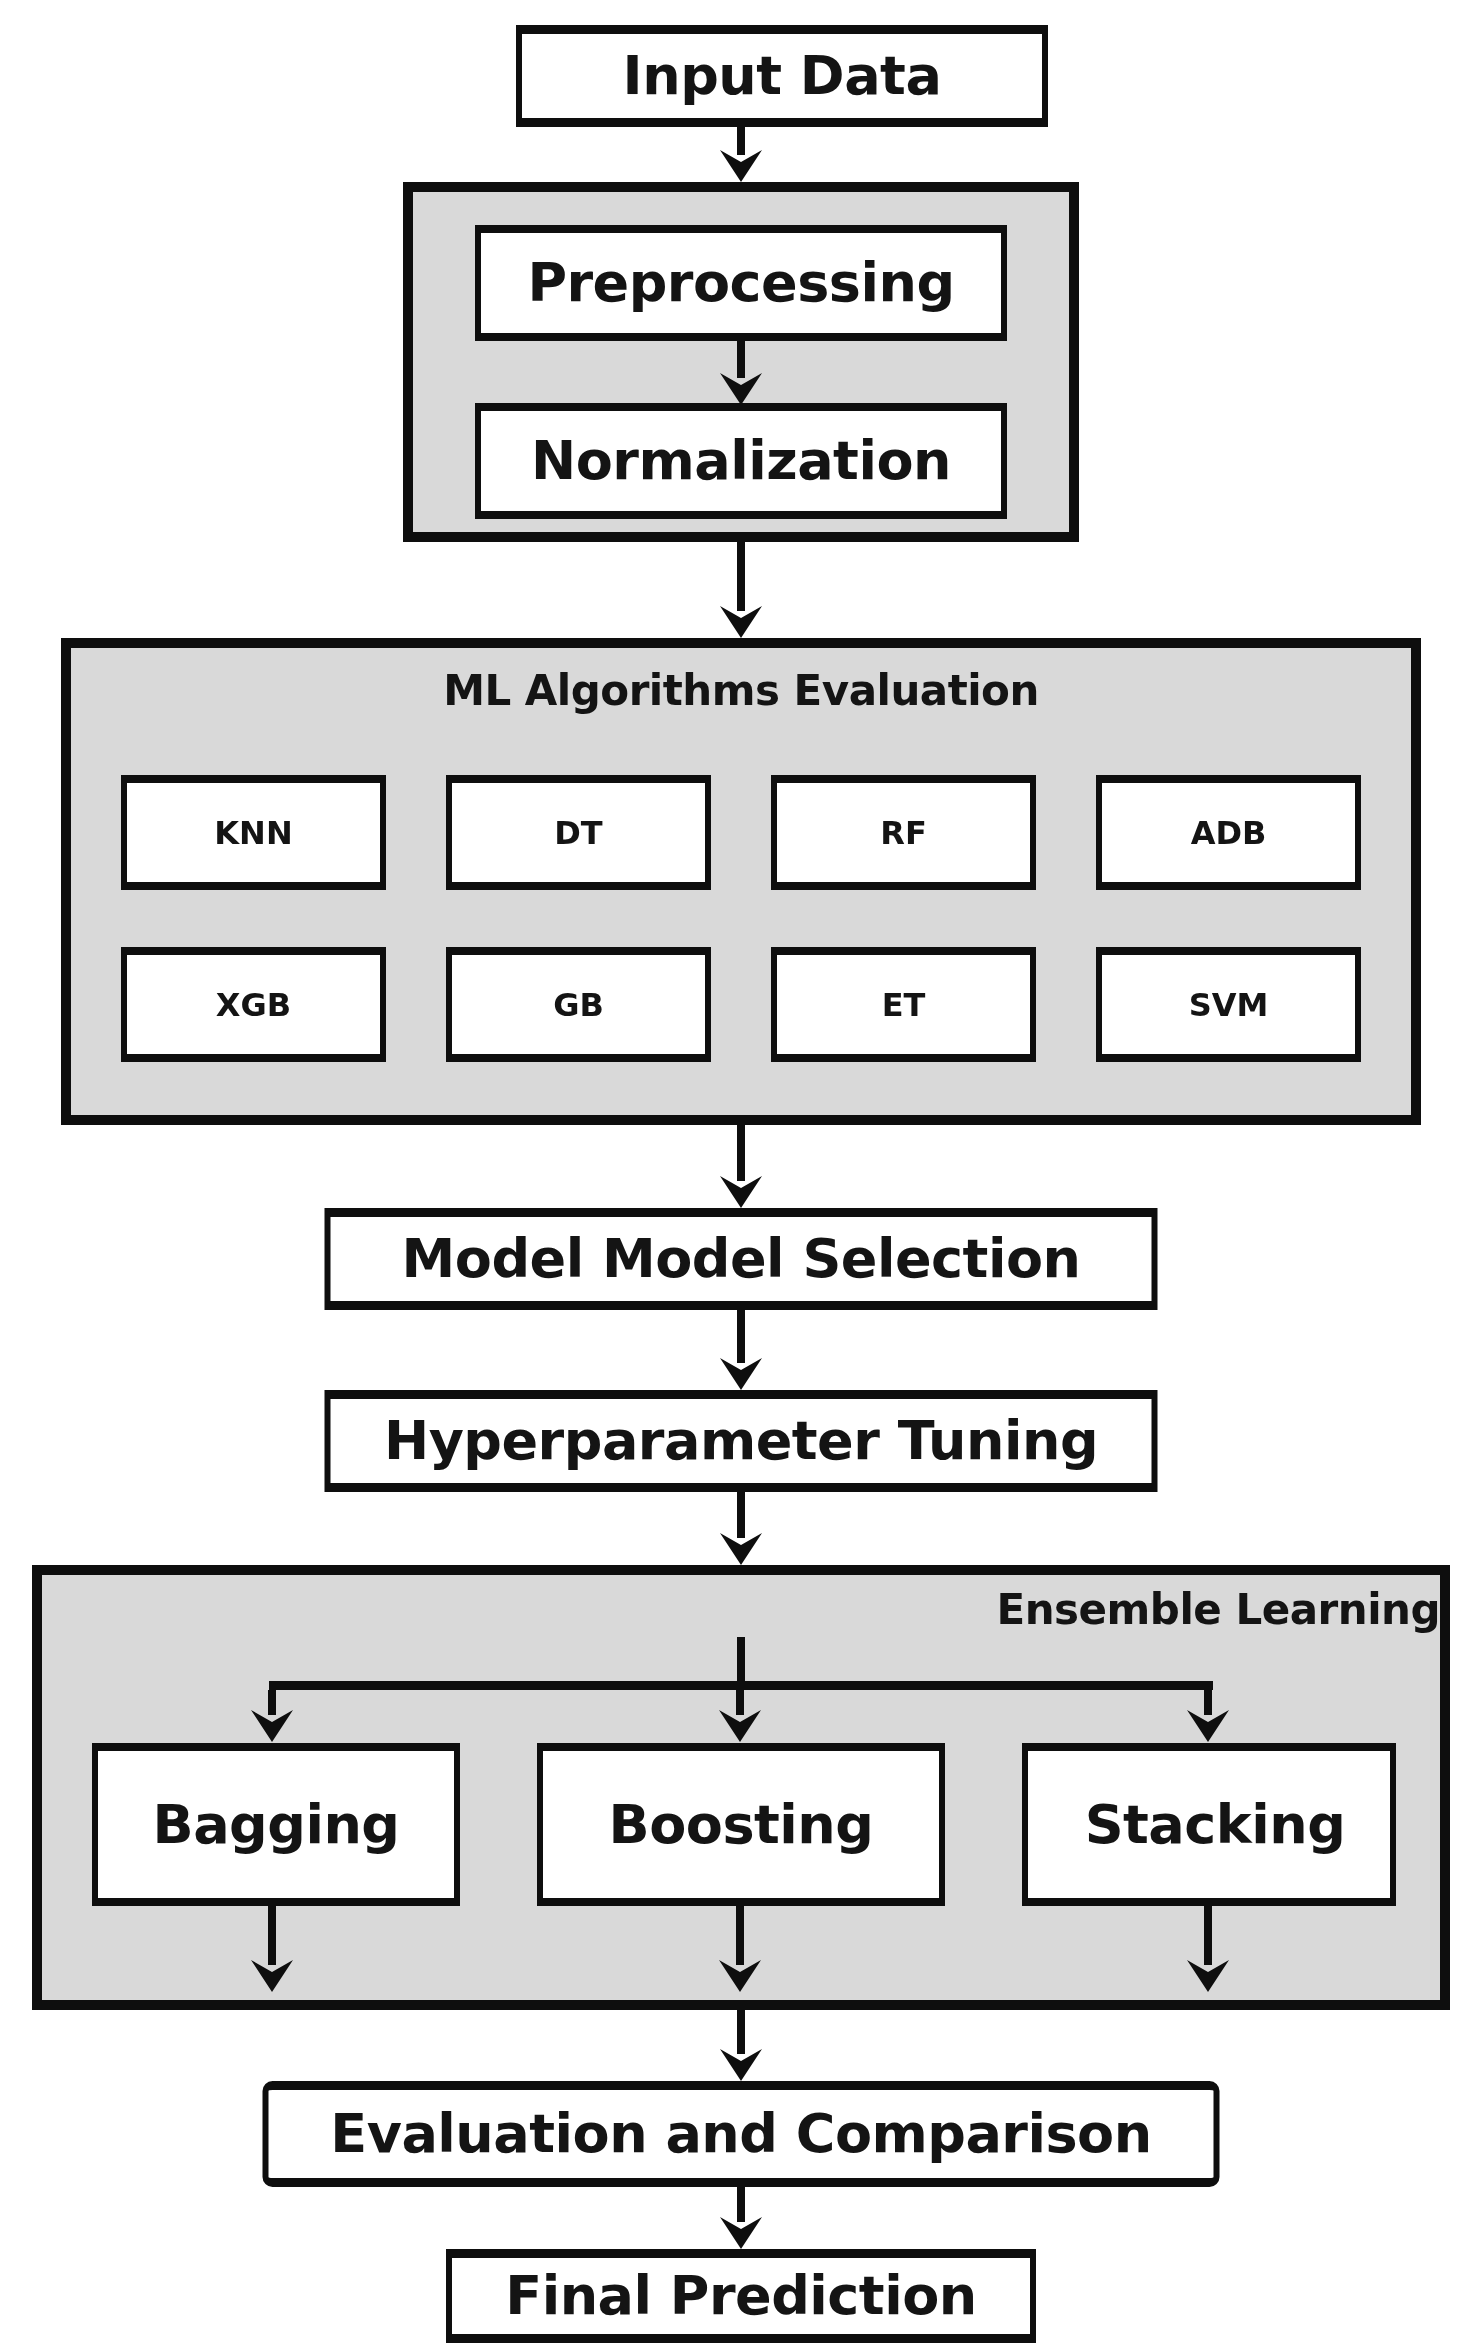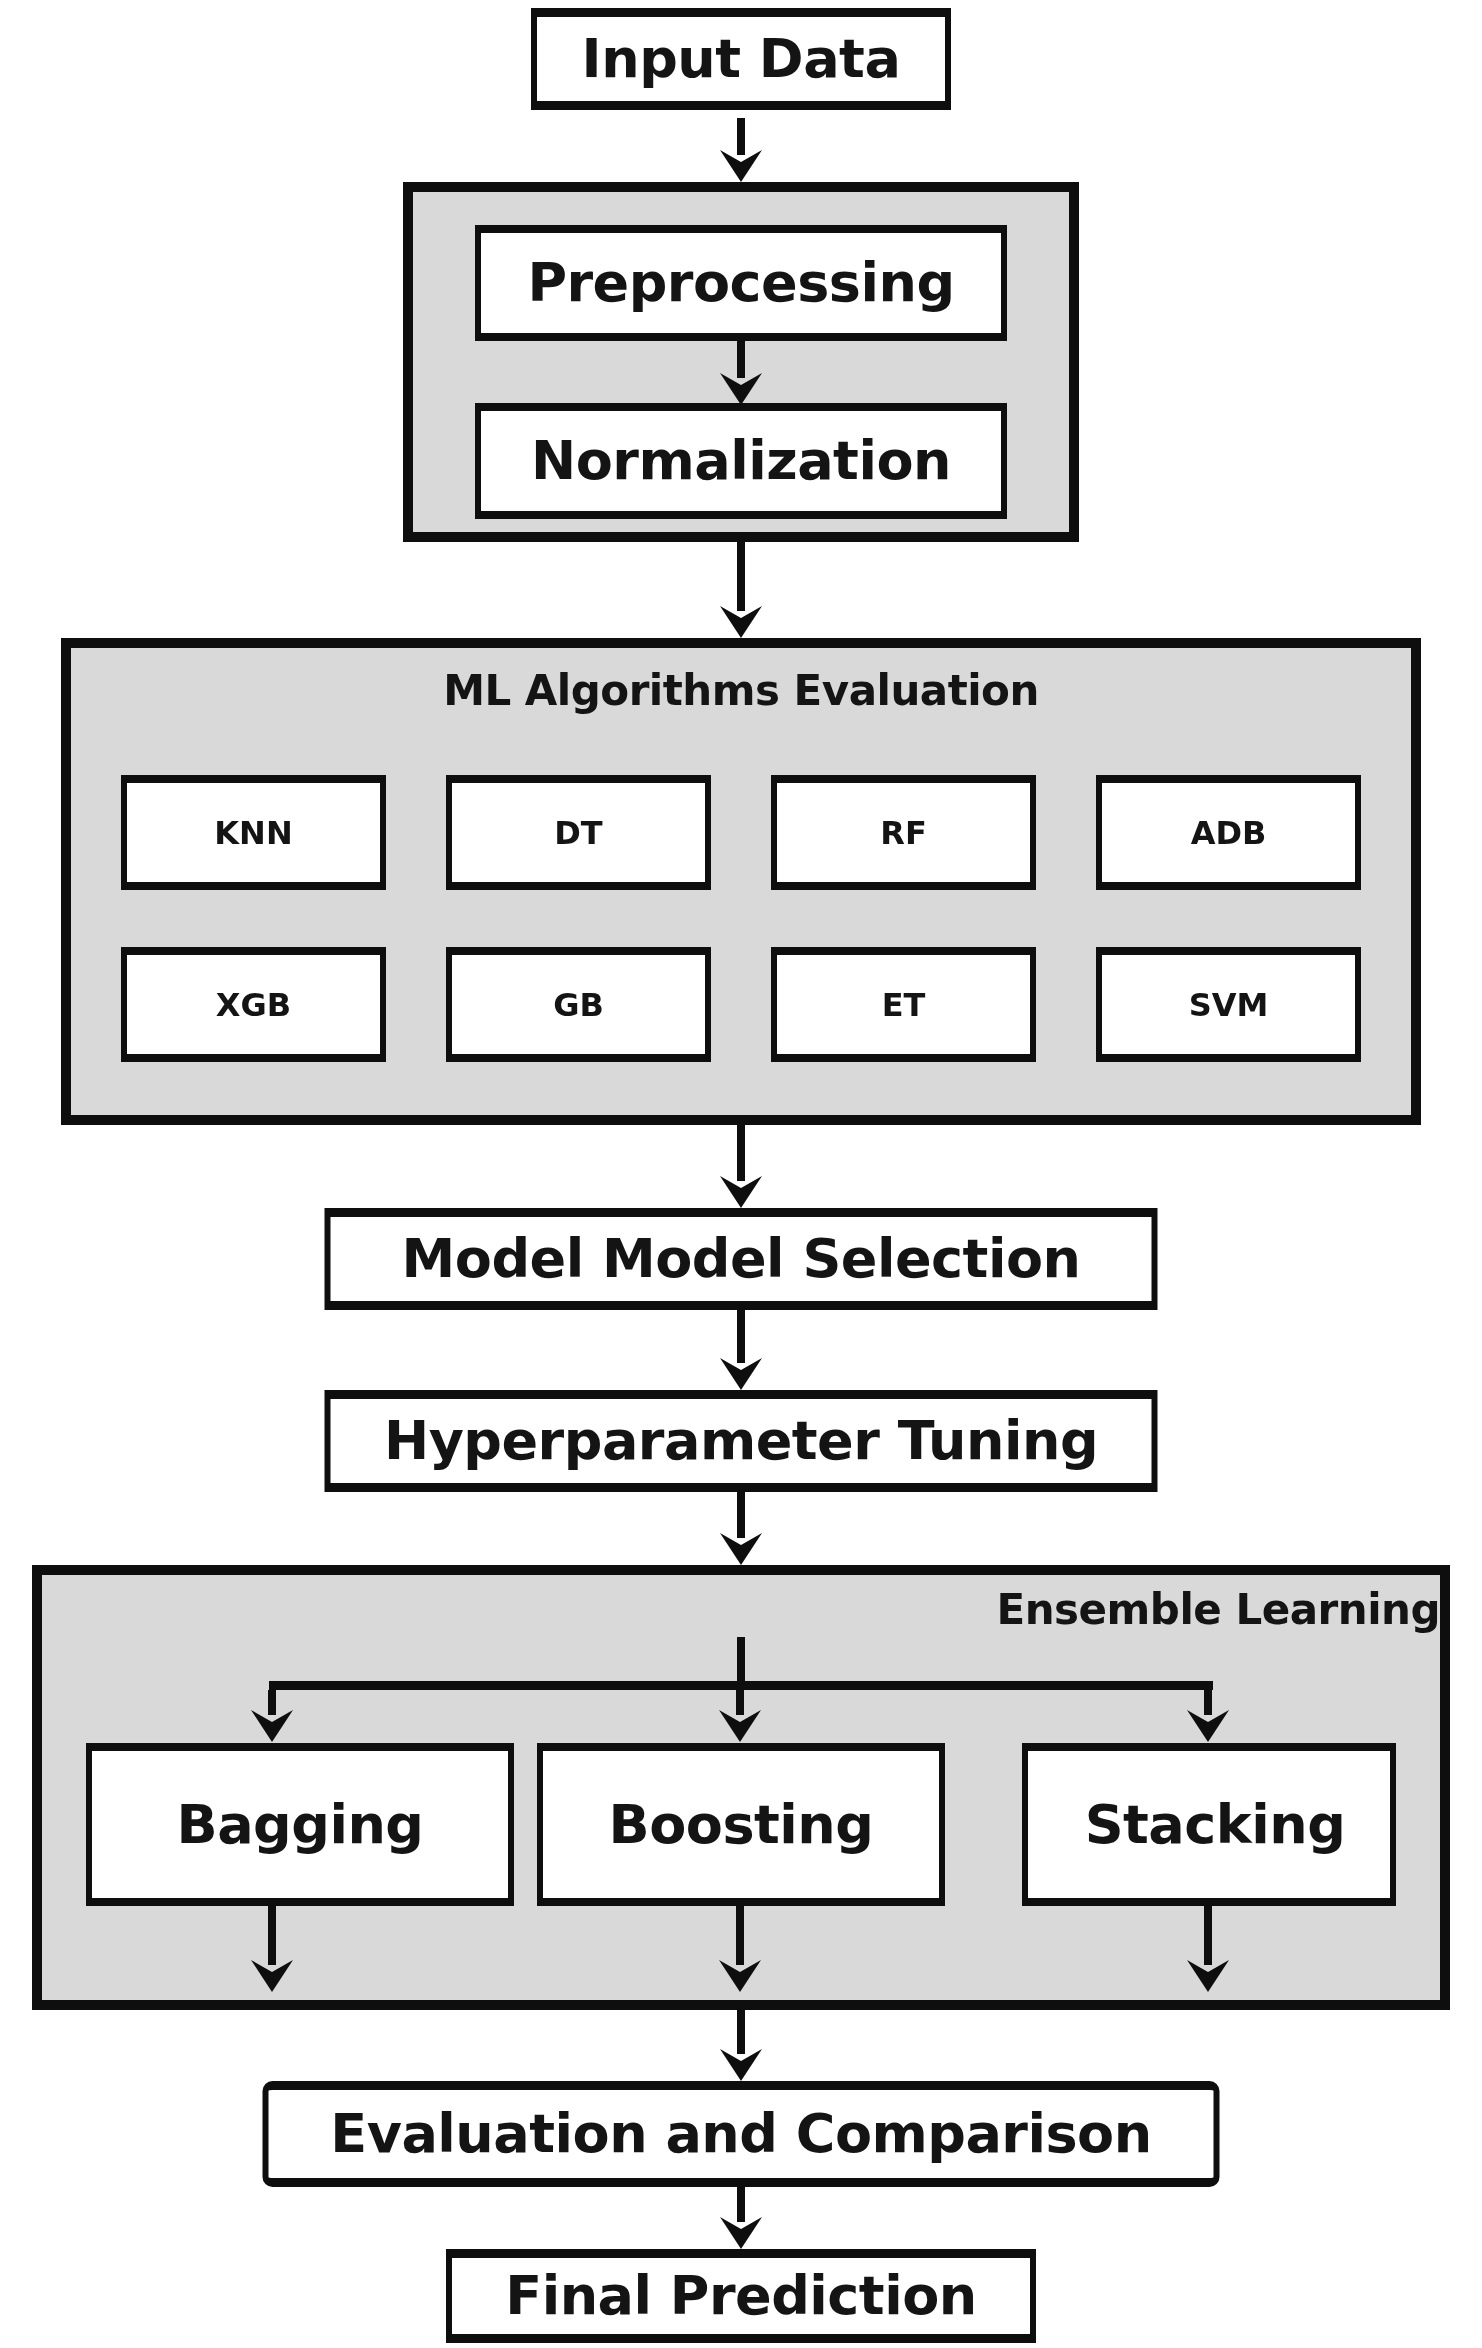--- a/index.html
+++ b/index.html
@@ -47,21 +47,21 @@
   }
   .varrow.centered { left:50%; transform:translateX(-50%); }
   .varrow .shaft { width:8px; flex:1 1 auto; background:#0e0e0e; }
   .varrow svg.head { display:block; width:44px; height:32px; margin-top:-5px; flex:0 0 auto; }
   .varrow svg.head path { fill:#0e0e0e; }
 
   
   .stub { position:absolute; background:#0e0e0e; }
 
   
-  .b-input  { top:8px;  width:420px; height:102px; }
+  .b-input  { top:25px;  width:532px; height:102px;margin-left:41px; }
   .a1       { top:118px; height:64px; }
 
   .c-prep   { top:182px; width:676px; height:360px; }
   .b-prep   { top:33px;  width:532px; height:116px;justify-content:center; }
   .ap       { top:149px; height:64px; left:50%; transform:translateX(-50%); }
   .b-norm   { top:211px; width:532px; height:116px; }
 
   .a2       { top:542px; height:96px; }
 
   .c-ml     { top:638px; width:1360px; height:487px; }
@@ -92,21 +92,21 @@
   .ens-top-stub { left:695px; top:62px; width:8px; height:44px; }
   .ens-bar      { left:227px; top:106px; width:944px; height:9px; }
   .drop     { top:115px; height:52px; }
   .drop-1   { left:208px; }
   .drop-2   { left:676px; }
   .drop-3   { left:1144px; }
   .ens-box  {
     position:absolute; transform:none; left:auto;
     top:168px; height:163px;
   }
-  .b-bagging  { left:44px;  width:428px; }
+  .b-bagging  { left:50px;  width:368px; }
   .b-boosting { left:495px; width:408px; }
   .b-stacking { left:980px; width:374px;padding-left:12px; }
   .below    { top:331px; height:86px; }
 
   .a6       { top:2010px; height:71px; }
   .b-eval   { top:2081px; width:957px; height:106px;border-radius:10px; }
   .a7       { top:2187px; height:62px; }
   .b-final  { top:2249px; width:590px; height:94px; }
 </style>
 </head>

